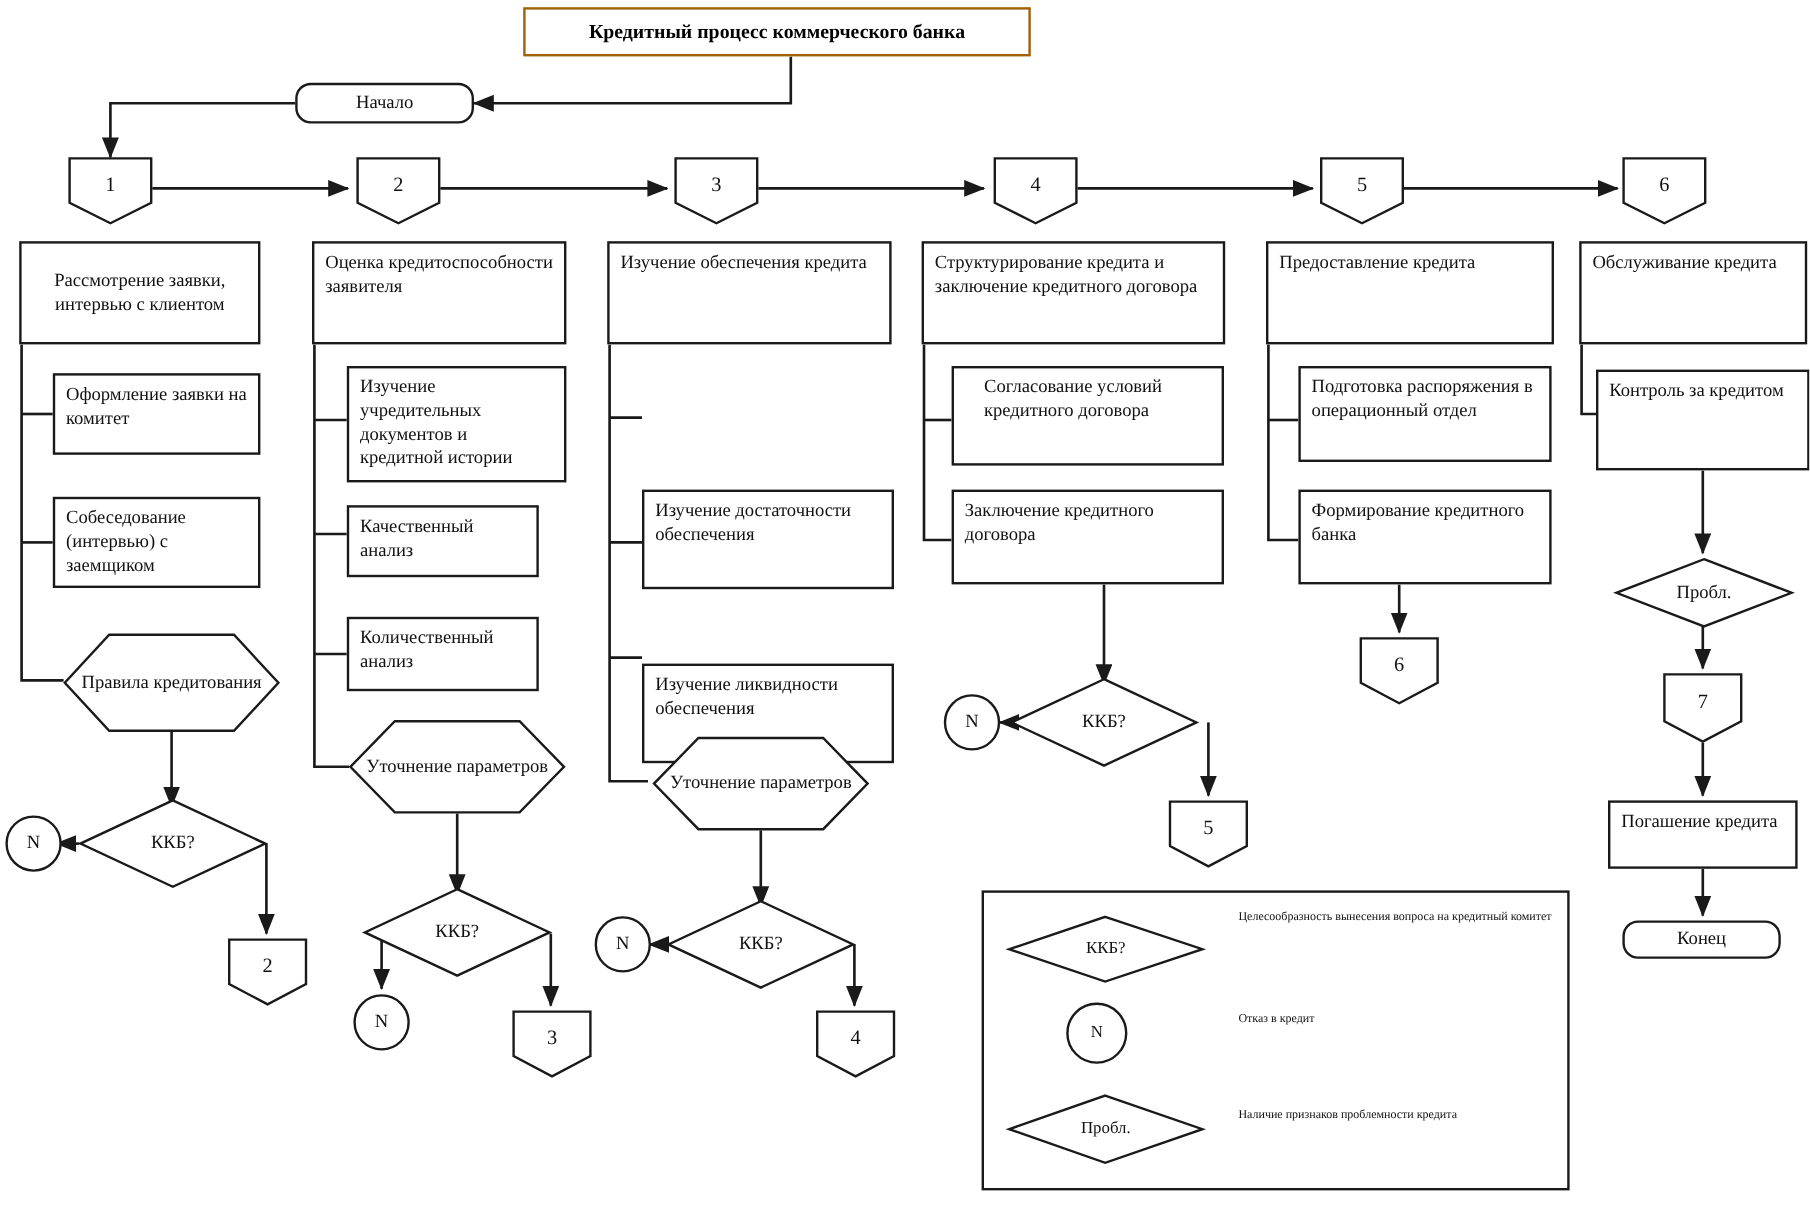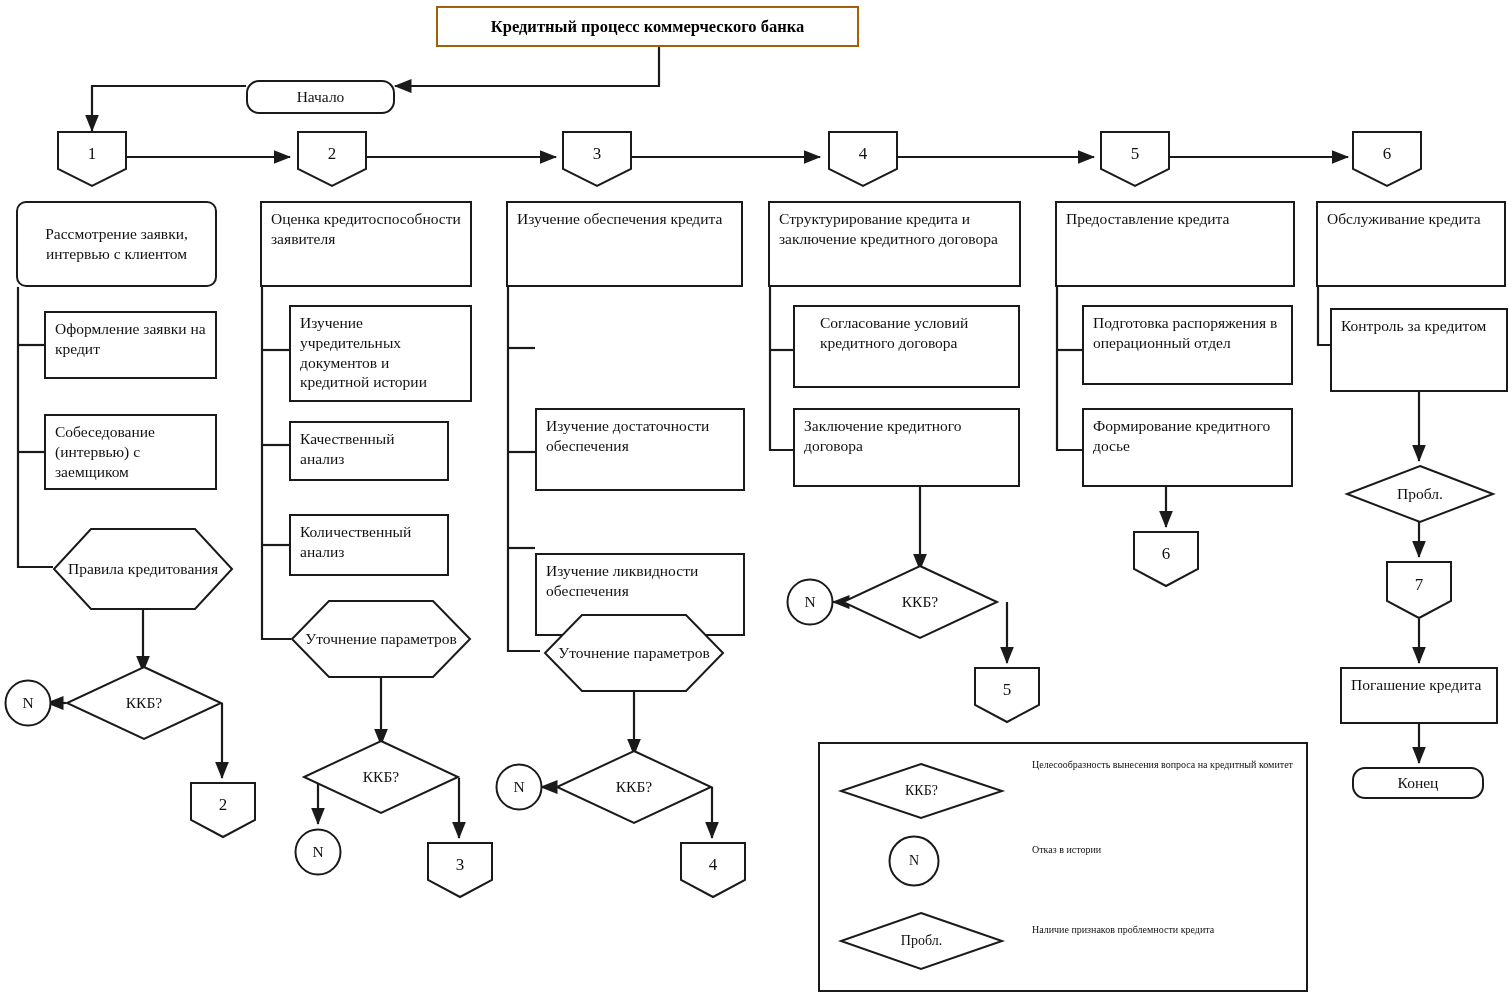--- a/index.html
+++ b/index.html
@@ -2,21 +2,21 @@
 <html><head>
 <meta charset="utf-8">
 <style>
   html,body{margin:0;padding:0;background:#ffffff;}
   body{font-family:"Liberation Serif", serif;}
   #stage{position:relative;width:1508px;height:1007px;background:#fff;overflow:hidden;}
   svg#wires{position:absolute;left:0;top:0;width:1508px;height:1007px;pointer-events:none;}
   .node{position:absolute;box-sizing:border-box;display:flex;}
   .rect{border:2px solid #1a1a1a;background:#fff;}
   .rect .txt{padding:6px 9px;font-size:15.5px;line-height:1.28;color:#111;}
-  .rect.center{align-items:center;justify-content:center;border-radius:10px;}
+  .rect.center{align-items:center;justify-content:center;}
   .rect.center .txt{text-align:center;}
   .rect.topleft{align-items:flex-start;justify-content:flex-start;}
   .title-box{border:2px solid #a16207;background:#fff;align-items:center;justify-content:center;}
   .title-box .txt{font-weight:bold;font-size:16.5px;text-align:center;color:#000;}
   .startend{border:2px solid #1a1a1a;border-radius:13px;background:#fff;align-items:center;justify-content:center;}
   .startend .txt{font-size:15.5px;color:#111;}
   .shape-svg{position:absolute;overflow:visible;}
   .shape-svg path,.shape-svg polygon,.shape-svg circle{fill:#fff;stroke:#1a1a1a;stroke-width:2;}
   .shape-label{position:absolute;display:flex;align-items:center;justify-content:center;
                font-size:15.5px;color:#111;text-align:center;line-height:1.2;pointer-events:none;}
@@ -86,21 +86,21 @@
       <path d="M1419,513 L1419,557" marker-end="url(#ah)"></path>
       <path d="M1419,619 L1419,663" marker-end="url(#ah)"></path>
       <path d="M1419,724 L1419,763" marker-end="url(#ah)"></path>
     </g>
   </svg>
 
   <div class="node title-box" style="left:436px;top:6px;width:423px;height:41px;">
     <div class="txt">Кредитный процесс коммерческого банка</div>
   </div>
 
-  <div class="node startend" style="left:246px;top:80px;width:149px;height:34px;justify-content:center;">
+  <div class="node startend" style="left:246px;top:69px;width:149px;height:34px;justify-content:center;">
     <div class="txt">Начало</div>
   </div>
 
   <svg class="shape-svg" style="left:57px;top:131px;width:70px;height:56px;" viewBox="0 0 70 56">
       <path d="M1,1 H69 V38 L35,55 L1,38 Z"></path>
     </svg>
   <div class="shape-label num" style="left:57px;top:131px;width:70px;height:46px;">1</div>
 
   <svg class="shape-svg" style="left:297px;top:131px;width:70px;height:56px;" viewBox="0 0 70 56">
       <path d="M1,1 H69 V38 L35,55 L1,38 Z"></path>
@@ -124,21 +124,21 @@
 
   <svg class="shape-svg" style="left:1352px;top:131px;width:70px;height:56px;" viewBox="0 0 70 56">
       <path d="M1,1 H69 V38 L35,55 L1,38 Z"></path>
     </svg>
   <div class="shape-label num" style="left:1352px;top:131px;width:70px;height:46px;">6</div>
 
   <div class="node rect center" style="left:16px;top:201px;width:201px;height:86px;">
     <div class="txt">Рассмотрение заявки, интервью с клиентом</div>
   </div>
   <div class="node rect topleft" style="left:44px;top:311px;width:173px;height:68px;">
-    <div class="txt">Оформление заявки на кредит</div>
+    <div class="txt">Оформление заявки на комитет</div>
   </div>
   <div class="node rect topleft" style="left:44px;top:414px;width:173px;height:76px;">
     <div class="txt">Собеседование (интервью) с заемщиком</div>
   </div>
   <svg class="shape-svg" style="left:53px;top:528px;width:180px;height:82px;" viewBox="0 0 180 82">
       <polygon points="38,1 142,1 179,41 142,81 38,81 1,41"></polygon>
     </svg>
   <div class="shape-label" style="left:53px;top:528px;width:180px;height:82px;">Правила кредитования</div>
   <svg class="shape-svg" style="left:66px;top:666px;width:156px;height:74px;" viewBox="0 0 156 74">
       <polygon points="78,1 155,37 78,73 1,37"></polygon>
@@ -230,21 +230,21 @@
     </svg>
   <div class="shape-label num" style="left:974px;top:667px;width:66px;height:46px;">5</div>
 
   <div class="node rect topleft" style="left:1055px;top:201px;width:240px;height:86px;">
     <div class="txt">Предоставление кредита</div>
   </div>
   <div class="node rect topleft" style="left:1082px;top:305px;width:211px;height:80px;">
     <div class="txt">Подготовка распоряжения в операционный отдел</div>
   </div>
   <div class="node rect topleft" style="left:1082px;top:408px;width:211px;height:79px;">
-    <div class="txt">Формирование кредитного досье</div>
+    <div class="txt">Формирование кредитного банка</div>
   </div>
   <svg class="shape-svg" style="left:1133px;top:531px;width:66px;height:56px;" viewBox="0 0 66 56">
       <path d="M1,1 H65 V38 L33,55 L1,38 Z"></path>
     </svg>
   <div class="shape-label num" style="left:1133px;top:531px;width:66px;height:46px;">6</div>
 
   <div class="node rect topleft" style="left:1316px;top:201px;width:190px;height:86px;">
     <div class="txt">Обслуживание кредита</div>
   </div>
   <div class="node rect topleft" style="left:1330px;top:308px;width:178px;height:84px;">
@@ -270,21 +270,21 @@
   <svg class="shape-svg" style="left:840px;top:763px;width:163px;height:56px;" viewBox="0 0 163 56">
       <polygon points="81,1 162,28 81,55 1,28"></polygon>
     </svg>
   <div class="shape-label lbl-small" style="left:840px;top:763px;width:163px;height:56px;">ККБ?</div>
   <div class="legend-text" style="left:1032px;top:758px;width:262px;">Целесообразность вынесения вопроса на кредитный комитет</div>
 
   <svg class="shape-svg" style="left:888px;top:835px;width:52px;height:52px;" viewBox="0 0 52 52">
       <circle cx="26" cy="26" r="24.5"></circle>
     </svg>
   <div class="shape-label lbl-small" style="left:888px;top:835px;width:52px;height:52px;">N</div>
-  <div class="legend-text" style="left:1032px;top:843px;width:262px;">Отказ в истории</div>
+  <div class="legend-text" style="left:1032px;top:843px;width:262px;">Отказ в кредит</div>
 
   <svg class="shape-svg" style="left:840px;top:912px;width:163px;height:58px;" viewBox="0 0 163 58">
       <polygon points="81,1 162,29 81,57 1,29"></polygon>
     </svg>
   <div class="shape-label lbl-small" style="left:840px;top:912px;width:163px;height:58px;">Пробл.</div>
   <div class="legend-text" style="left:1032px;top:923px;width:262px;">Наличие признаков проблемности кредита</div>
 
 </div>
 
 </body></html>

